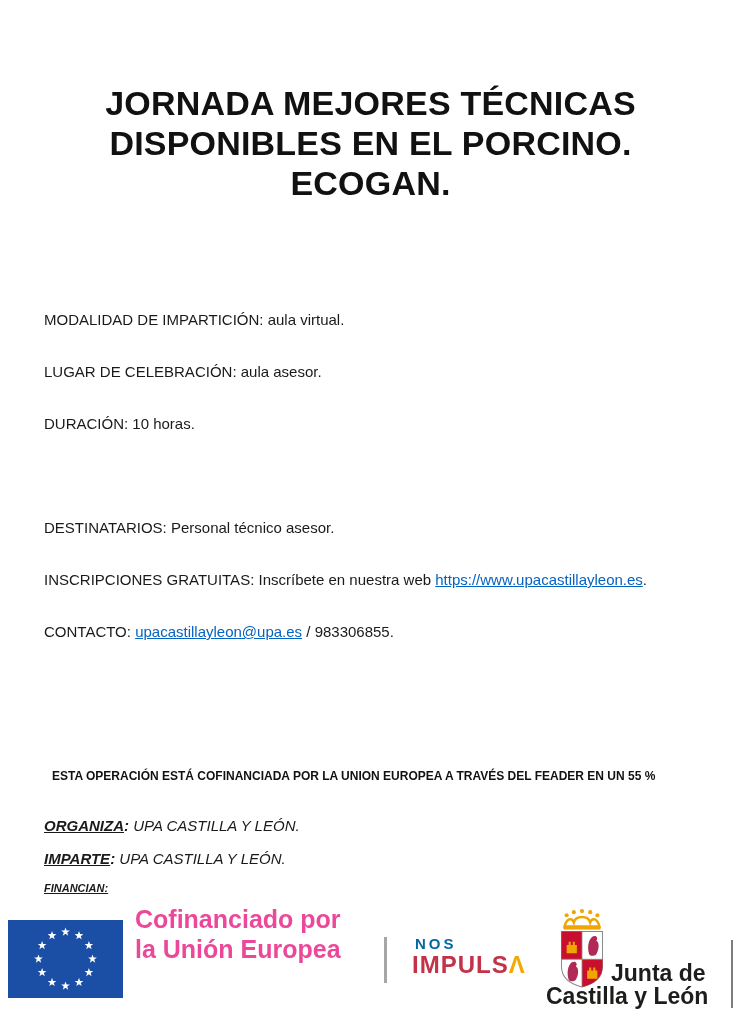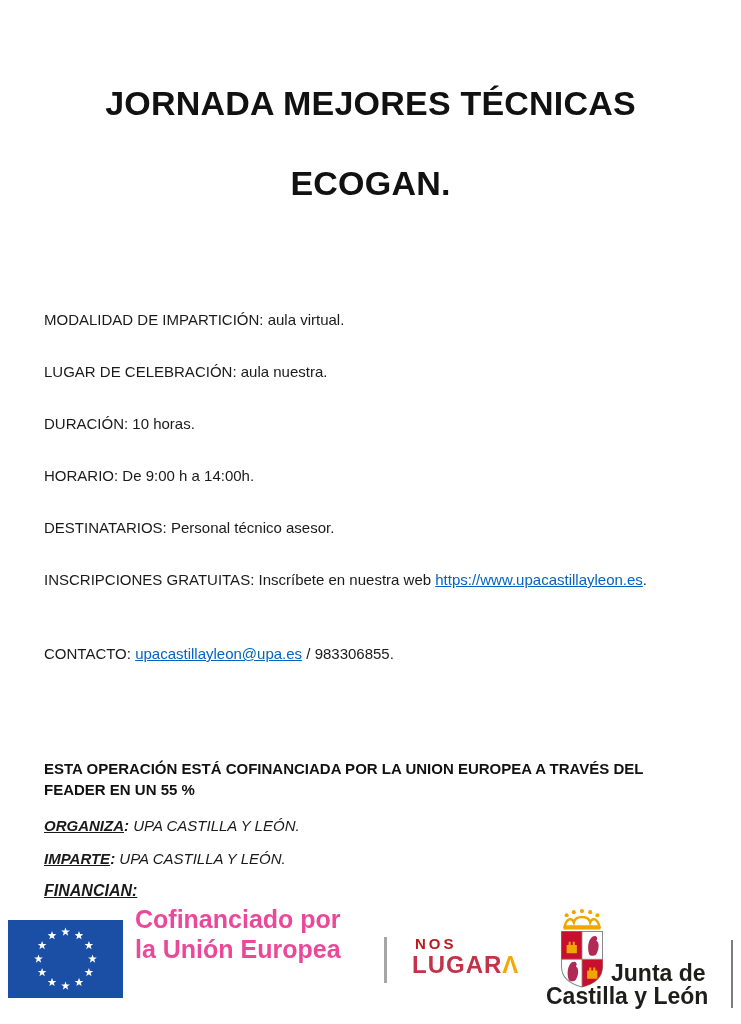--- a/index.html
+++ b/index.html
@@ -36,39 +36,39 @@
   }
   a.doclink {
     color: #0563C1;
     text-decoration: underline;
     cursor: pointer;
   }
   .cofinan {
     position: absolute;
     left: 44px;
     top: 758px;
-    margin: 0;
+    margin: 8px;
     max-width: 625px;
-    font-size: 15px;
+    font-size: 12px;
     font-weight: bold;
     line-height: 21px;
     color: #111111;
   }
   .org-line {
     position: absolute;
     left: 44px;
     margin: 0;
     font-size: 15px;
     color: #1a1a1a;
     white-space: nowrap;
   }
   .org-label { font-weight: bold; font-style: italic; text-decoration: underline; margin-top: 47px; }
   .org-colon { font-weight: bold; font-style: italic; }
   .org-value { font-style: italic; }
-  .fin-line { font-size: 16px; }
+  .fin-line { font-size: 11px; }
   .fin-label { font-weight: bold; font-style: italic; text-decoration: underline; }
 
   
   .eu-flag { position: absolute; left: 8px; top: 920px; width: 115px; height: 78px; }
   .eu-text {
     position: absolute;
     left: 135px;
     top: 904px;
     font-size: 25px;
     font-weight: bold;
@@ -84,21 +84,21 @@
     height: 46px;
     background: #A6A6A6;
   }
   .nos-label {
     position: absolute;
     left: 415px;
     top: 935px;
     font-size: 15px;
     font-weight: 600;
     letter-spacing: 3px;
-    color: #b91c1c;
+    color: #0369a1;
     white-space: nowrap;
   }
   .impulsa-label {
     position: absolute;
     left: 412px;
     top: 951px;
     font-size: 24px;
     font-weight: bold;
     letter-spacing: 1px;
     color: #C23249;
@@ -133,35 +133,34 @@
     background: #7d7d7d;
   }
 </style>
 </head>
 <body>
 
 <div class="page">
 
   <h1 class="title">
     <span>JORNADA MEJORES TÉCNICAS</span><br>
-    <br>
+    <span>DISPONIBLES EN EL PORCINO.</span><br>
     <span>ECOGAN.</span>
   </h1>
 
   <p class="line" style="top:310px">MODALIDAD DE IMPARTICIÓN: aula virtual.</p>
-  <p class="line" style="top:362px">LUGAR DE CELEBRACIÓN: aula nuestra.</p>
+  <p class="line" style="top:362px">LUGAR DE CELEBRACIÓN: aula asesor.</p>
   <p class="line" style="top:414px">DURACIÓN: 10 horas.</p>
-  <p class="line" style="top:466px">HORARIO: De 9:00 h a 14:00h.</p>
   <p class="line" style="top:570px">
     <span>INSCRIPCIONES GRATUITAS: Inscríbete en nuestra web </span><a class="doclink" href="#">https://www.upacastillayleon.es</a><span>.</span>
   </p>
 
   <p class="line" style="top:518px">DESTINATARIOS: Personal técnico asesor.</p>
 
-  <p class="line" style="top:644px">
+  <p class="line" style="top:622px">
     <span>CONTACTO: </span><a class="doclink" href="#">upacastillayleon@upa.es</a><span> / 983306855.</span>
   </p>
 
 
   <p class="cofinan">ESTA OPERACIÓN ESTÁ COFINANCIADA POR LA UNION EUROPEA A TRAVÉS DEL FEADER EN UN 55 %</p>
 
   <p class="org-line" style="top:817px">
     <span class="org-label">ORGANIZA</span><span class="org-colon">:</span><span class="org-value"> UPA CASTILLA Y LEÓN.</span>
   </p>
 
@@ -194,21 +193,21 @@
 
   <div class="eu-text">
     <span>Cofinanciado por</span><br>
     <span>la Unión Europea</span>
   </div>
 
   <div class="divider-1"></div>
 
   <div class="nos-label">NOS</div>
   <div class="impulsa-label">
-    <span>LUGAR</span><span class="impulsa-last">Λ</span>
+    <span>IMPULS</span><span class="impulsa-last">Λ</span>
   </div>
 
   <svg class="junta-shield" viewBox="0 0 52 80" aria-hidden="true">
 
     <circle cx="11" cy="8" r="2" fill="#F0A500"></circle>
     <circle cx="18" cy="5" r="2" fill="#F0A500"></circle>
     <circle cx="26" cy="4" r="2" fill="#F0A500"></circle>
     <circle cx="34" cy="5" r="2" fill="#F0A500"></circle>
     <circle cx="41" cy="8" r="2" fill="#F0A500"></circle>
     <path d="M9,19 C11,11 16,10 18,15 C20,8 32,8 34,15 C36,10 41,11 43,19 Z" fill="none" stroke="#F0A500" stroke-width="2.4"></path>

